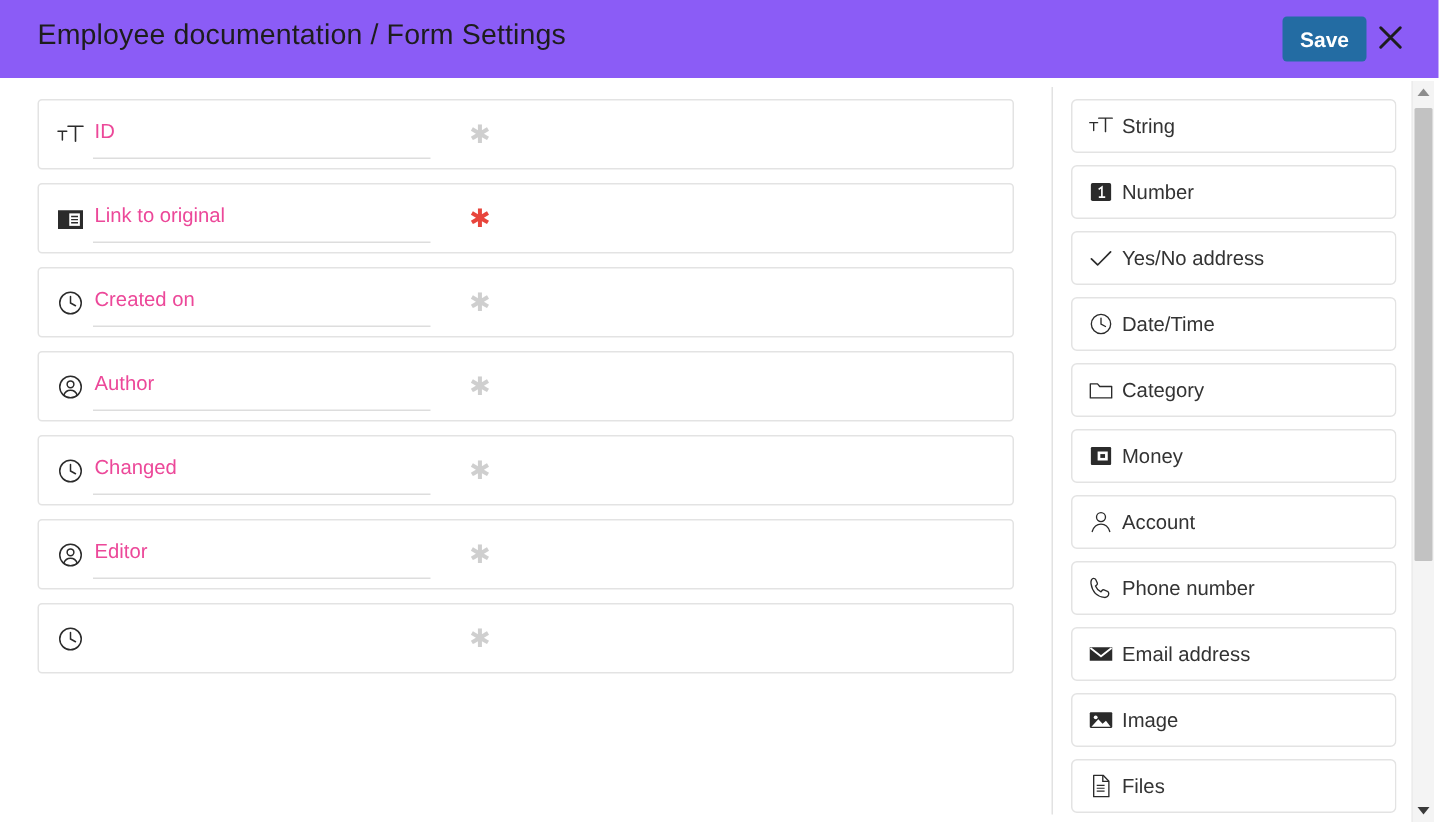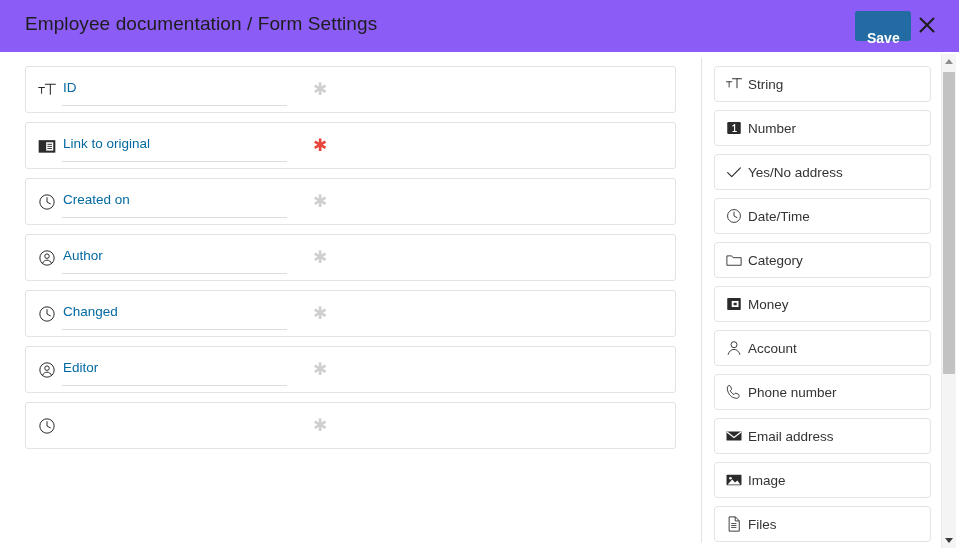--- a/index.html
+++ b/index.html
@@ -21,21 +21,21 @@
     font-size: 19px; color: #1d1d1d; letter-spacing: .1px;
     white-space: nowrap;
   }
   #save-button {
     position: absolute; left: 855px; top: 11px;
     width: 56px; height: 30px;
     background: #236ca3; color: #ffffff;
     border: none; border-radius: 3px;
     font-family: "Liberation Sans", sans-serif;
     font-size: 14px; font-weight: bold;
-    cursor: pointer; padding: 12px;
+    cursor: pointer; padding: 0;
     line-height: 30px; text-align: center;
   }
   #close-button {
     position: absolute; left: 915px; top: 13px;
     width: 24px; height: 24px; cursor: pointer;
     display: flex; align-items: center; justify-content: center;
   }
 
   
   #form-list {
@@ -57,21 +57,21 @@
     width: 22px; height: 22px;
     display: flex; align-items: center; justify-content: center;
   }
   .row-field {
     position: absolute; left: 36px; top: 9px;
     width: 225px; height: 30px;
     border-bottom: 1px solid #dddddd;
   }
   .row-label {
     position: absolute; left: 1px; top: 4px;
-    font-size: 13.5px; color: #0369a1;
+    font-size: 13.5px; color: #ec4899;
     white-space: nowrap;
   }
   .row-marker {
     position: absolute; left: 283px; top: 50%;
     transform: translateY(-50%);
     width: 22px; height: 22px;
     display: flex; align-items: center; justify-content: center;
     font-size: 17px; line-height: 1;
   }
   .marker-grey { color: #cfcfcf; }

